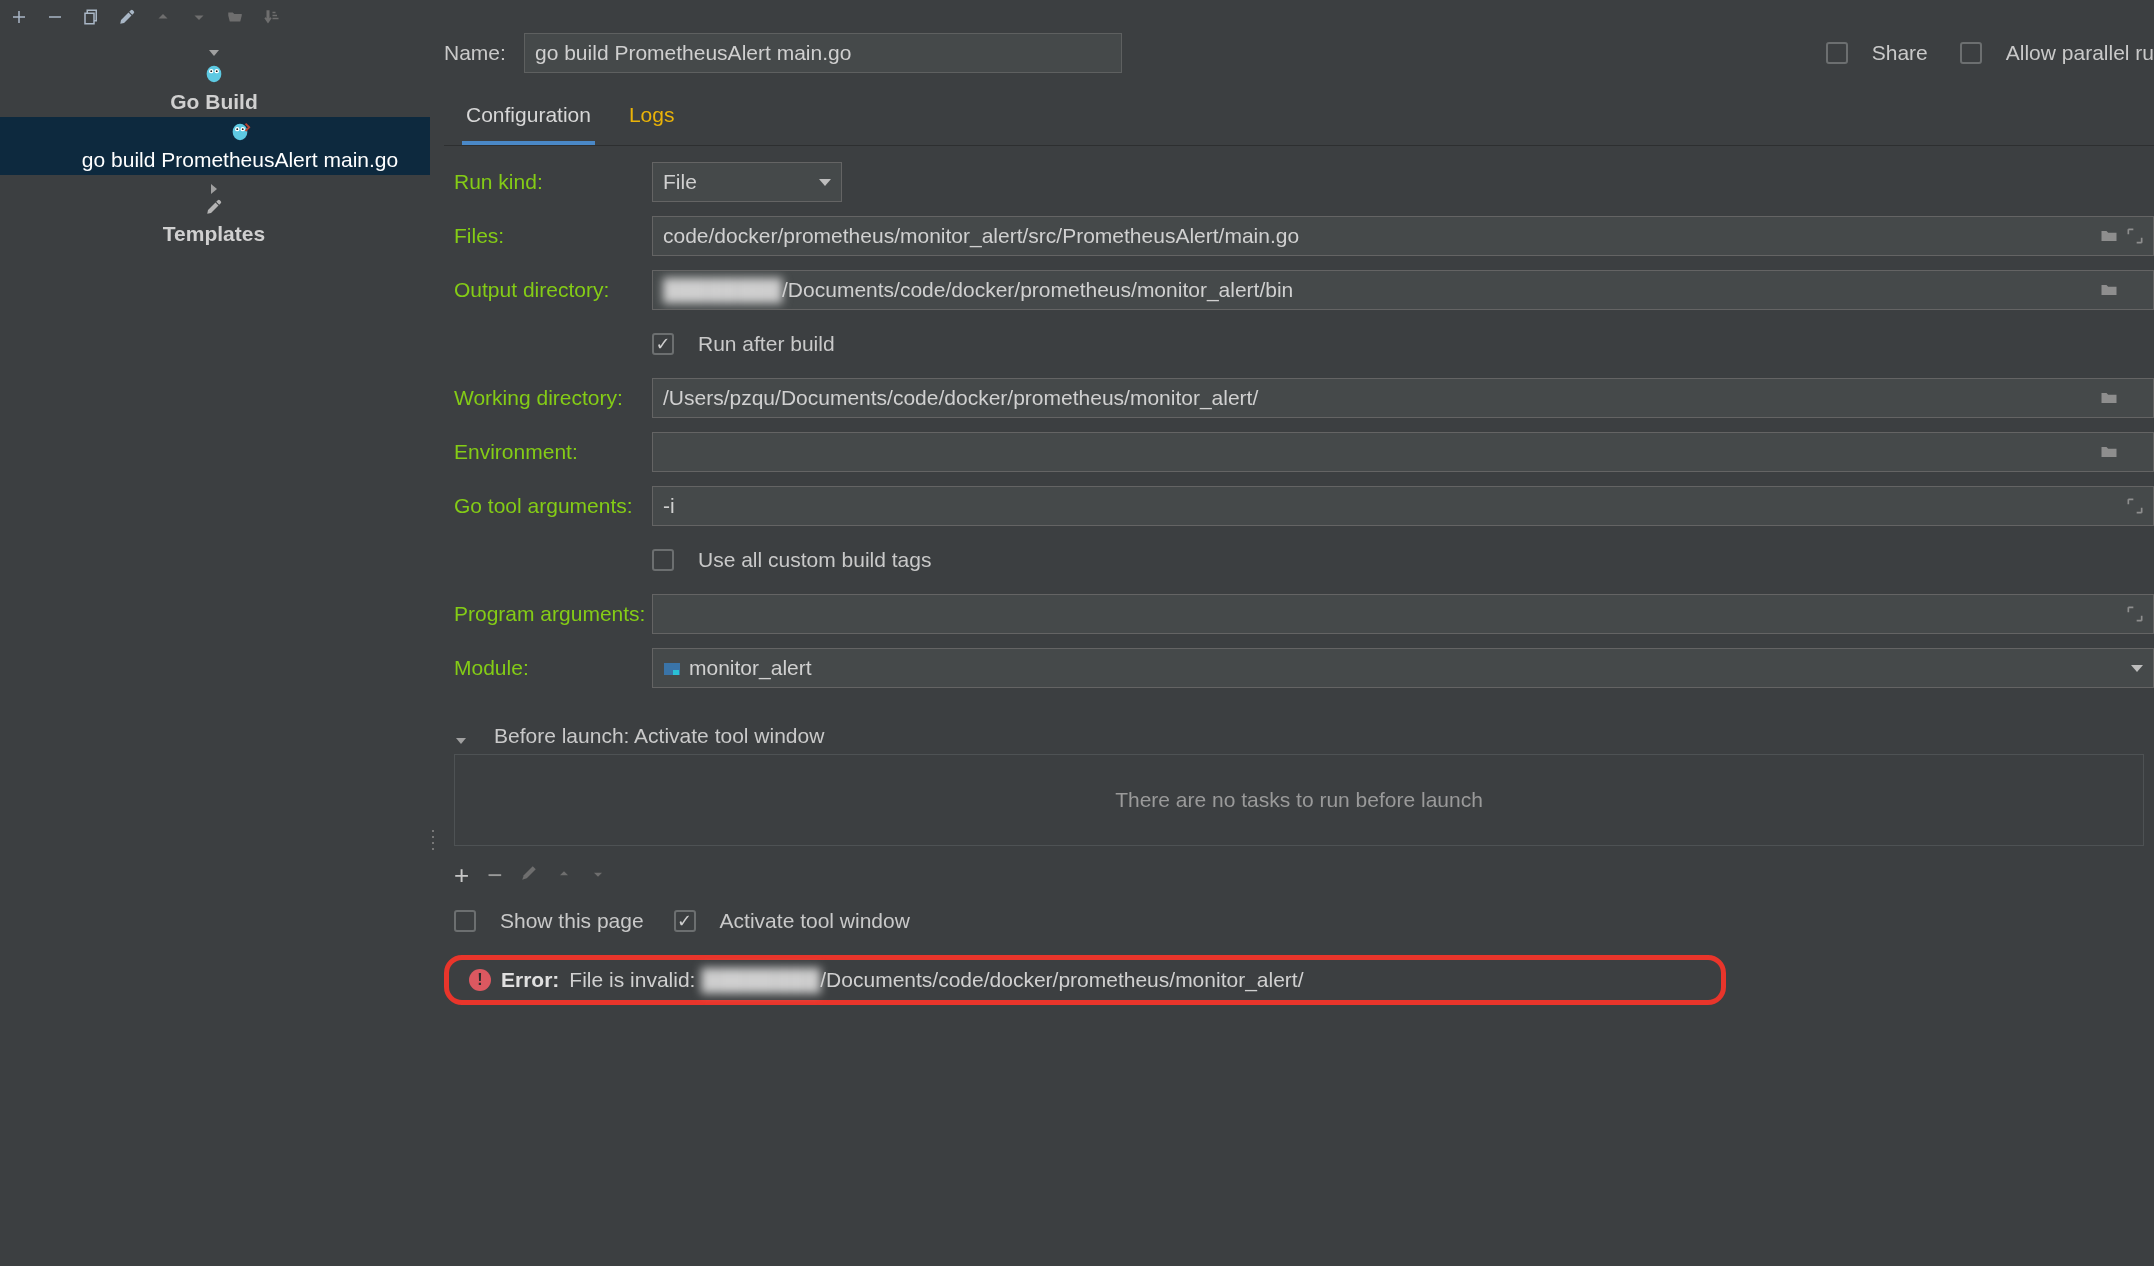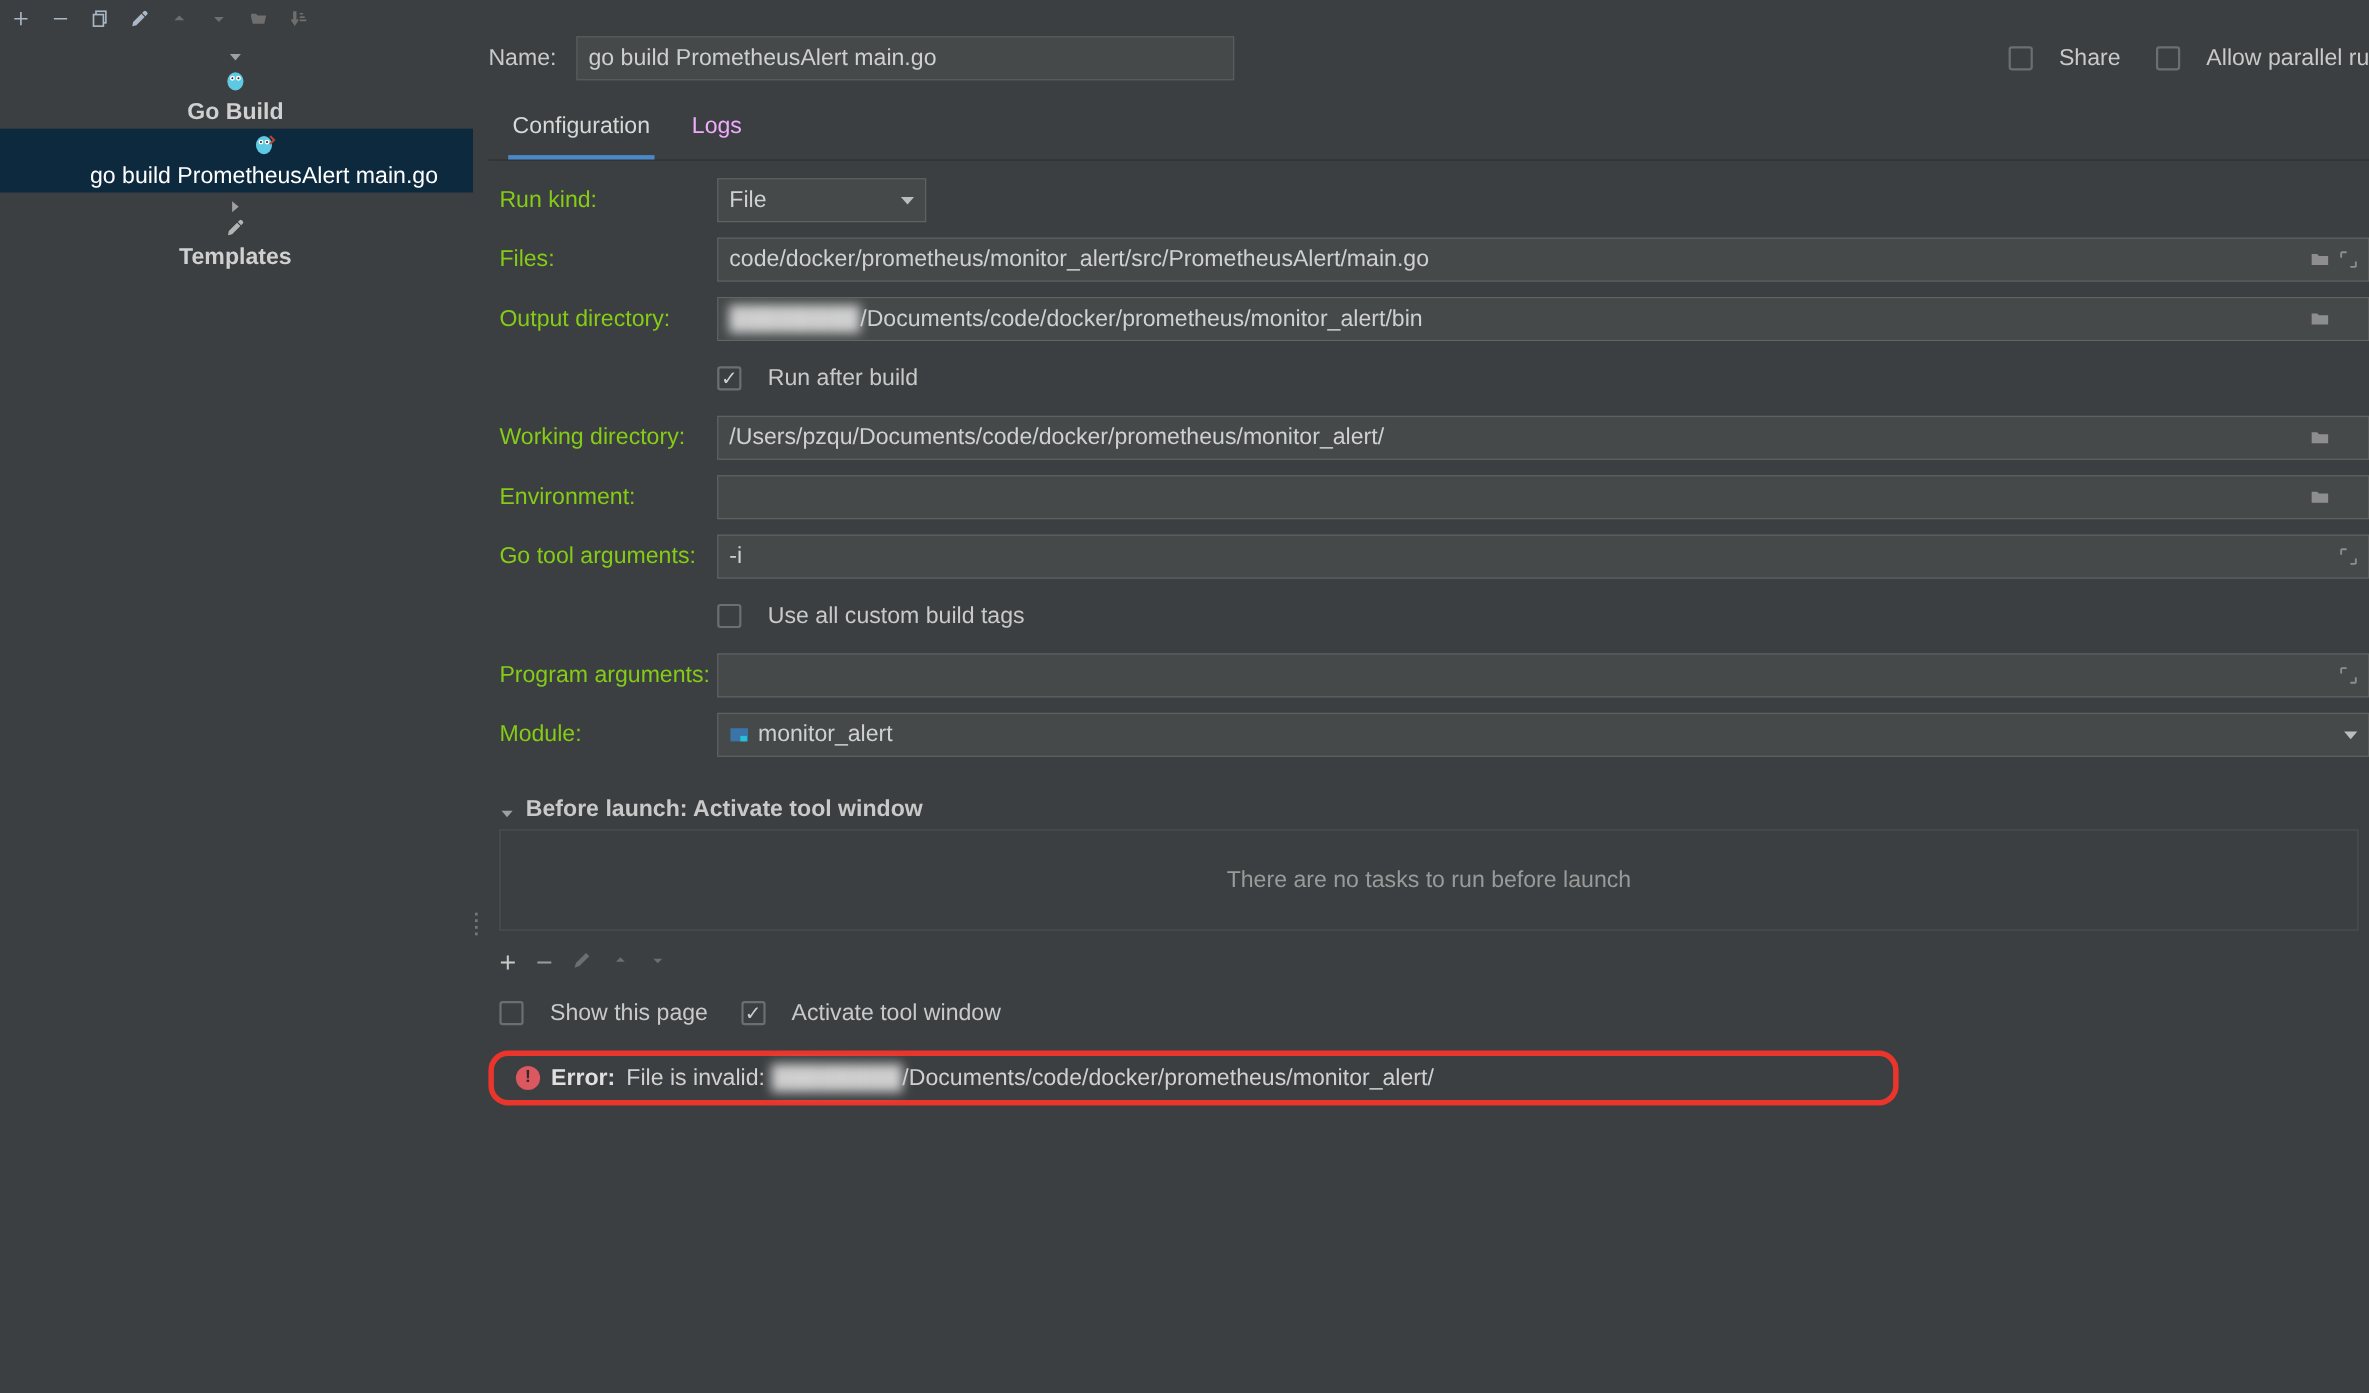--- a/index.html
+++ b/index.html
@@ -96,21 +96,21 @@
   }
   
   .tabs {
     display: flex; gap: 30px;
     border-bottom: 1px solid #2d2f30;
     padding-left: 18px;
   }
   .tab {
     padding: 12px 4px 14px 4px;
     font-size: 21px;
-    color: #f0abfc;
+    color: #eab308;
     border-bottom: 4px solid transparent;
     cursor: pointer;
   }
   .tab.active { border-bottom-color: #4a88c7; color: #d7d7d7; }
   
   .form {
     padding: 14px 0 0 10px;
     display: flex; flex-direction: column;
     gap: 10px;
   }
@@ -155,24 +155,23 @@
     display:flex; align-items:center; gap:8px;
   }
   .mod-icon {
     width:18px;height:18px;
   }
   
   .before-launch {
     margin: 34px 10px 0 10px;
   }
   .bl-header {
-    display:flex; align-items:center; gap:10px;
+    display:flex; align-items:center; gap:26px;
     font-size:21px; color:#c9c9c9;
     margin-bottom:6px;
-    font-weight:bold;
   }
   .bl-body {
     border:1px solid #4e5254;
     height:92px;
     display:flex; align-items:center; justify-content:center;
     color:#9a9a9a; font-size:21px;
   }
   .bl-tools {
     margin-top:14px;
     display:flex; gap:18px; align-items:center;

